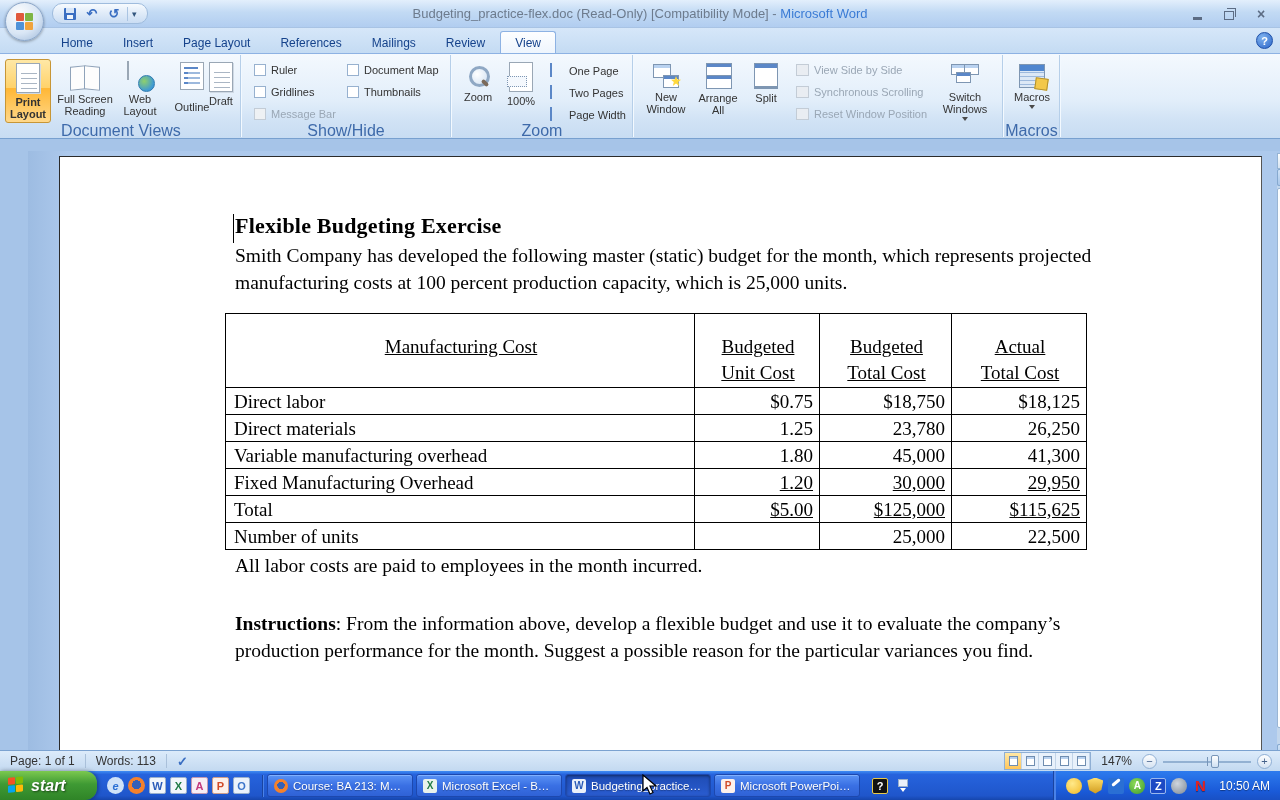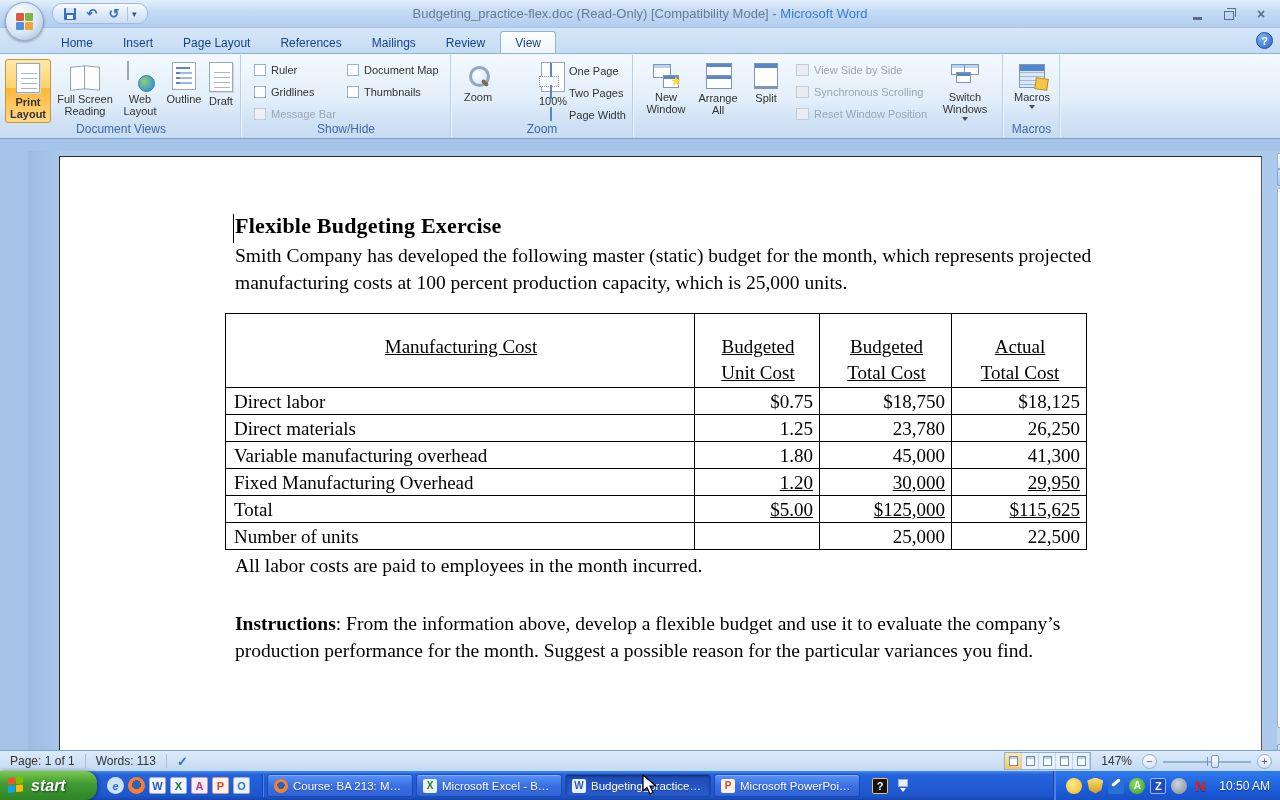--- a/index.html
+++ b/index.html
@@ -43,21 +43,21 @@
   .tab.active { background:linear-gradient(#fdfeff,#eef5fd); border-color:#8db2e3; color:#15428b; }
   .help-btn { position:absolute; right:7px; top:4px; width:17px; height:17px; border-radius:50%;
     background:radial-gradient(circle at 35% 30%,#7fb3ef,#2e66c9); color:#fff; font-size:11px; font-weight:bold;
     display:flex; align-items:center; justify-content:center; border:1px solid #1d4fa8; }
 
   
   .ribbon { position:absolute; left:0; top:53px; width:1280px; height:86px;
     background:linear-gradient(#f4f9fe,#e2eefa 55%,#d0e2f5 80%,#c8dcf2); border-top:1px solid #8db2e3; border-bottom:1px solid #78a0cf; }
   .rgroup { position:absolute; top:1px; bottom:1px; border-right:1px solid #b6cfe9; box-shadow:1px 0 0 #f3f9ff; }
   .glabel { position:absolute; left:0; right:0; bottom:1px; height:14px; text-align:center;
-    font-size:12px; color:#3e6aaa; }
+    font-size:16px; color:#3e6aaa; }
   .bigbtn { position:absolute; top:4px; width:46px; height:64px; display:flex; flex-direction:column; align-items:center;
     border-radius:3px; padding-top:3px; }
   .bigbtn .blabel { font-size:11px; color:#333; text-align:center; line-height:12px; margin-top:3px; }
   .bigbtn.sel { background:linear-gradient(#ffe8a6,#ffd26a 45%,#ffb735 46%,#ffd88a); border:1px solid #c79636; }
   .arrow-down { width:0; height:0; border-left:3px solid transparent; border-right:3px solid transparent; border-top:4px solid #4a4a4a; margin-top:2px; }
 
   
   .ic-page { width:24px; height:30px; background:#fff; border:1px solid #9aa7b5; box-shadow:1px 1px 0 #cfd9e4;
     background-image:repeating-linear-gradient(#fff 0 4px,#aab6c4 4px 5px); background-size:16px 100%; background-position:4px 5px; background-repeat:no-repeat; }
   .ic-book { width:30px; height:24px; position:relative; margin-top:4px; }
@@ -279,21 +279,21 @@
         <span class="blabel">Print Layout</span>
       </div>
       <div class="bigbtn" style="left:52px; width:62px;">
         <span class="ic-book"></span>
         <span class="blabel">Full Screen Reading</span>
       </div>
       <div class="bigbtn" style="left:116px; width:44px;">
         <span class="ic-web"><span class="pg"></span><span class="globe"></span></span>
         <span class="blabel">Web Layout</span>
       </div>
-      <div class="bigbtn" style="left:160px; width:44px;">
+      <div class="bigbtn" style="left:168px; width:44px;gap:8px;">
         <span class="ic-outline"></span>
         <span class="blabel">Outline</span>
       </div>
       <div class="bigbtn" style="left:200px; width:38px;">
         <span class="ic-page"></span>
         <span class="blabel">Draft</span>
       </div>
       <div class="glabel">Document Views</div>
     </div>
 
@@ -319,21 +319,21 @@
         <span>Thumbnails</span>
       </div>
       <div class="glabel">Show/Hide</div>
     </div>
 
     <div class="rgroup" style="left:452px; width:181px;">
       <div class="bigbtn" style="left:6px; width:40px;">
         <span class="ic-mag"></span>
         <span class="blabel">Zoom</span>
       </div>
-      <div class="bigbtn" style="left:48px; width:42px;margin-left:32px;">
+      <div class="bigbtn" style="left:48px; width:42px;">
         <span class="ic-100"></span>
         <span class="blabel">100%</span>
       </div>
       <div class="smallrow" style="left:98px; top:9px;">
         <span class="sm-ic"><span class="sm-page"></span></span>
         <span>One Page</span>
       </div>
       <div class="smallrow" style="left:98px; top:31px;">
         <span class="sm-ic"><span class="sm-page2"></span></span>
         <span>Two Pages</span>

